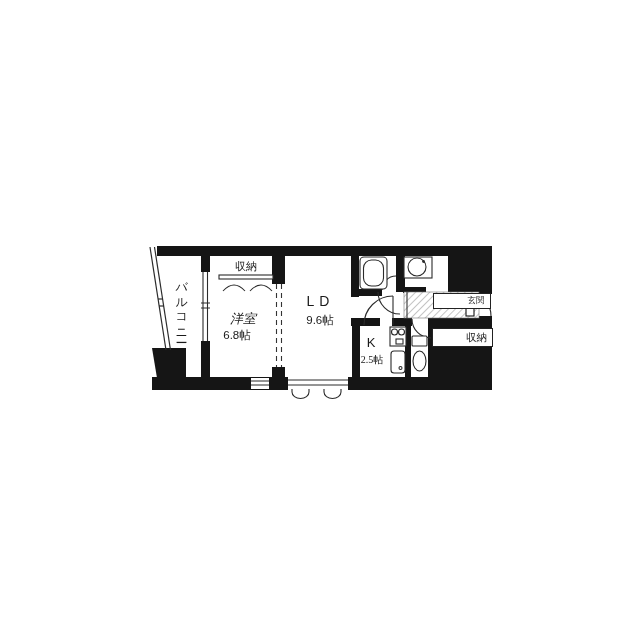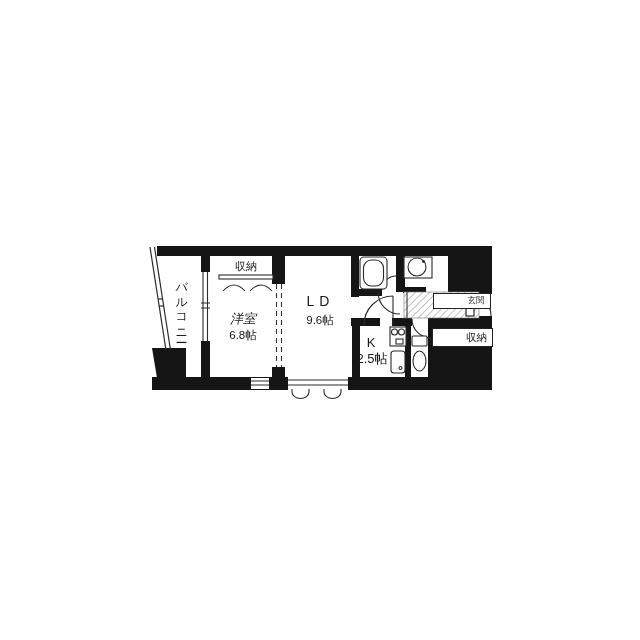--- a/index.html
+++ b/index.html
@@ -6,21 +6,21 @@
   .page{position:relative;width:640px;height:640px;background:#ffffff;overflow:hidden;
         font-family:"Liberation Sans","DejaVu Sans",sans-serif;color:#1a1a1a;}
   .plan-svg{position:absolute;left:0;top:0;}
   .lbl{position:absolute;transform:translate(-50%,-50%);text-align:center;
        color:#1a1a1a;white-space:nowrap;line-height:1.1;}
   .lbl-balcony{writing-mode:vertical-rl;text-orientation:mixed;font-size:12px;letter-spacing:2px;}
   .lbl-room{font-size:13px;font-style:italic;}
   .lbl-size{font-size:11.5px;}
   .lbl-ld{font-size:14px;letter-spacing:5px;padding-left:5px;}
   .lbl-k{font-size:13px;}
-  .lbl-ksize{font-size:13px;}
+  .lbl-ksize{font-size:10px;font-family:Liberation Serif, serif;}
   .lbl-closet-top{font-size:11px;}
   .tagbox{position:absolute;background:#ffffff;border:1px solid #222;
           display:flex;align-items:center;justify-content:center;transform:none;padding-left:28px;}
   .tag-genkan{left:433px;top:293px;width:28px;height:14px;font-size:8.5px;letter-spacing:0;}
   .tag-shuuno{left:432px;top:328px;width:31px;height:17px;font-size:10.5px;}
 </style>
 </head>
 <body>
 
 <div class="page">
@@ -137,21 +137,21 @@
       <rect x="412" y="336" width="15" height="10" rx="1"></rect>
       <ellipse cx="419.5" cy="361" rx="6.5" ry="10"></ellipse>
     </g>
   </svg>
 
   <div class="lbl lbl-balcony" style="left:181px;top:306px;">バルコニー</div>
 
   <div class="lbl lbl-closet-top" style="left:246px;top:266px;">収納</div>
 
   <div class="lbl lbl-room" style="left:243px;top:319px;">洋室</div>
-  <div class="lbl lbl-size" style="left:243px;top:335px;">6.8帖</div>
+  <div class="lbl lbl-size" style="left:237px;top:335px;">6.8帖</div>
 
   <div class="lbl lbl-ld" style="left:318px;top:302px;text-align:right;">LD</div>
   <div class="lbl lbl-size" style="left:320px;top:320px;">9.6帖</div>
 
   <div class="lbl lbl-k" style="left:371px;top:343px;">K</div>
   <div class="lbl lbl-ksize" style="left:372px;top:359px;">2.5帖</div>
 
   <div class="tagbox tag-genkan">
     <span>玄関</span>
   </div>

